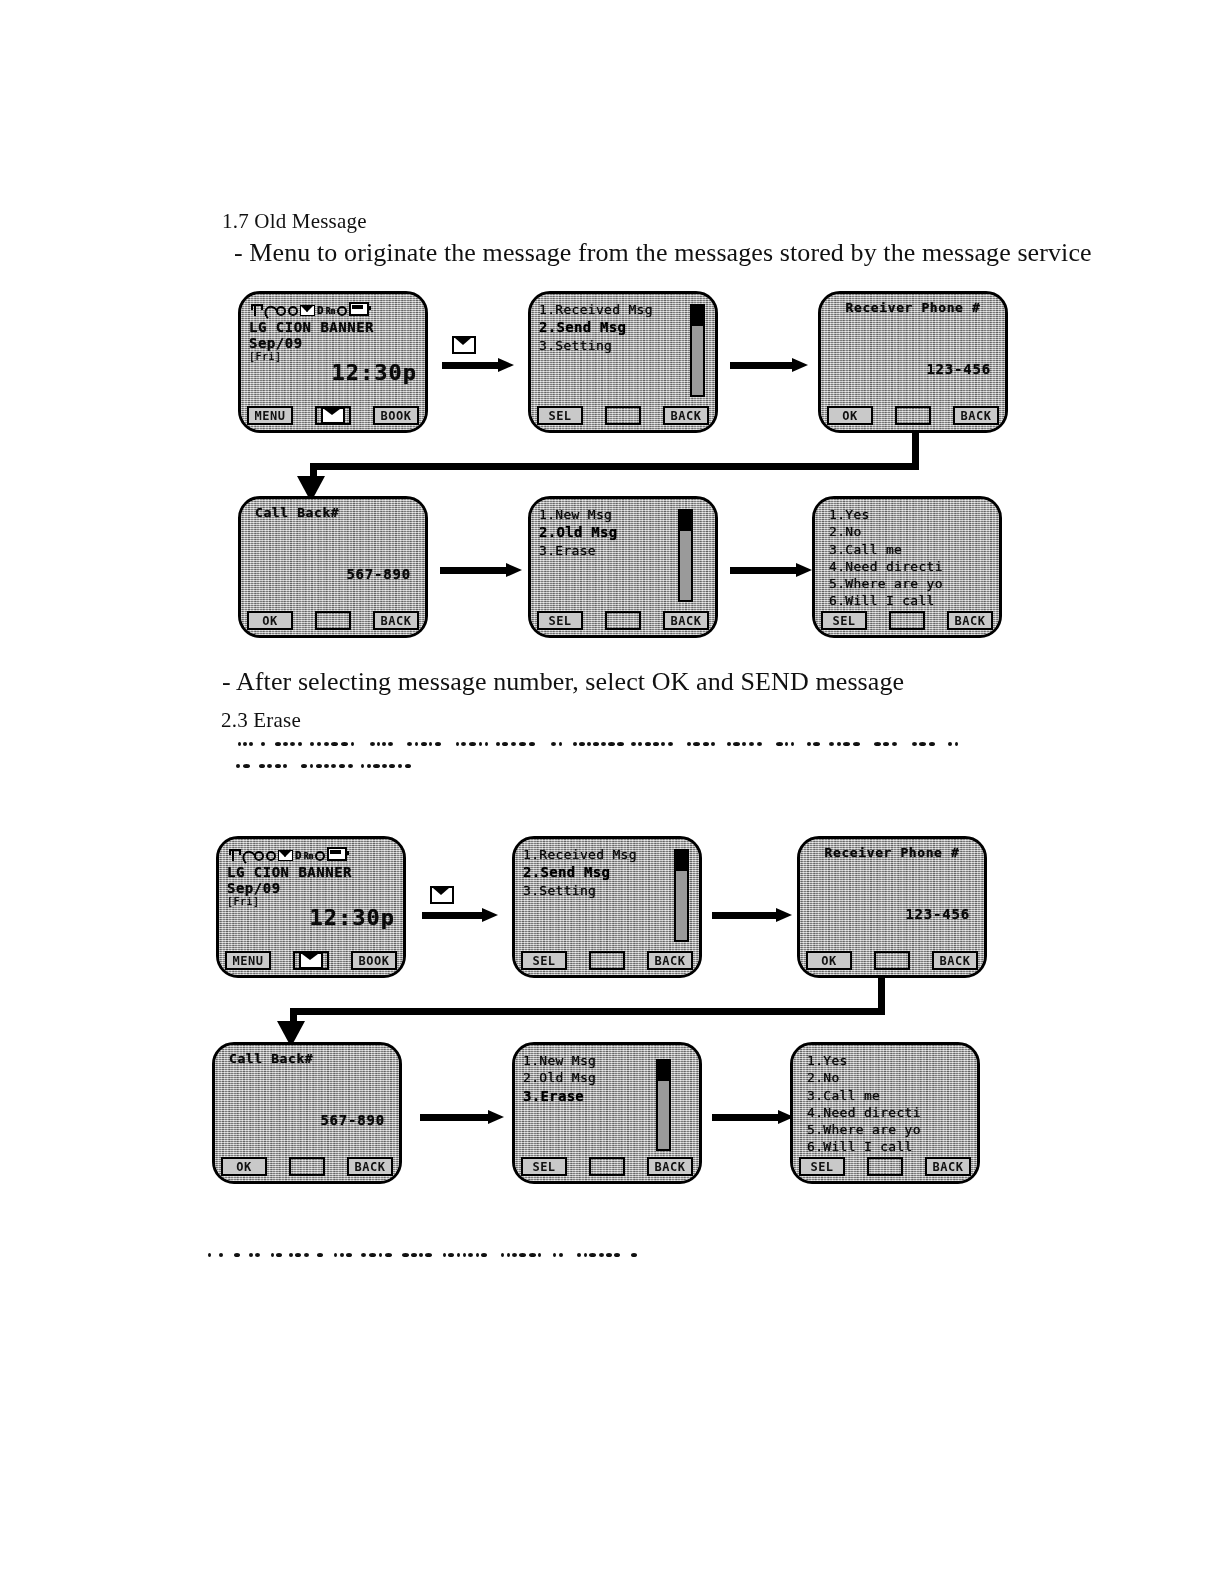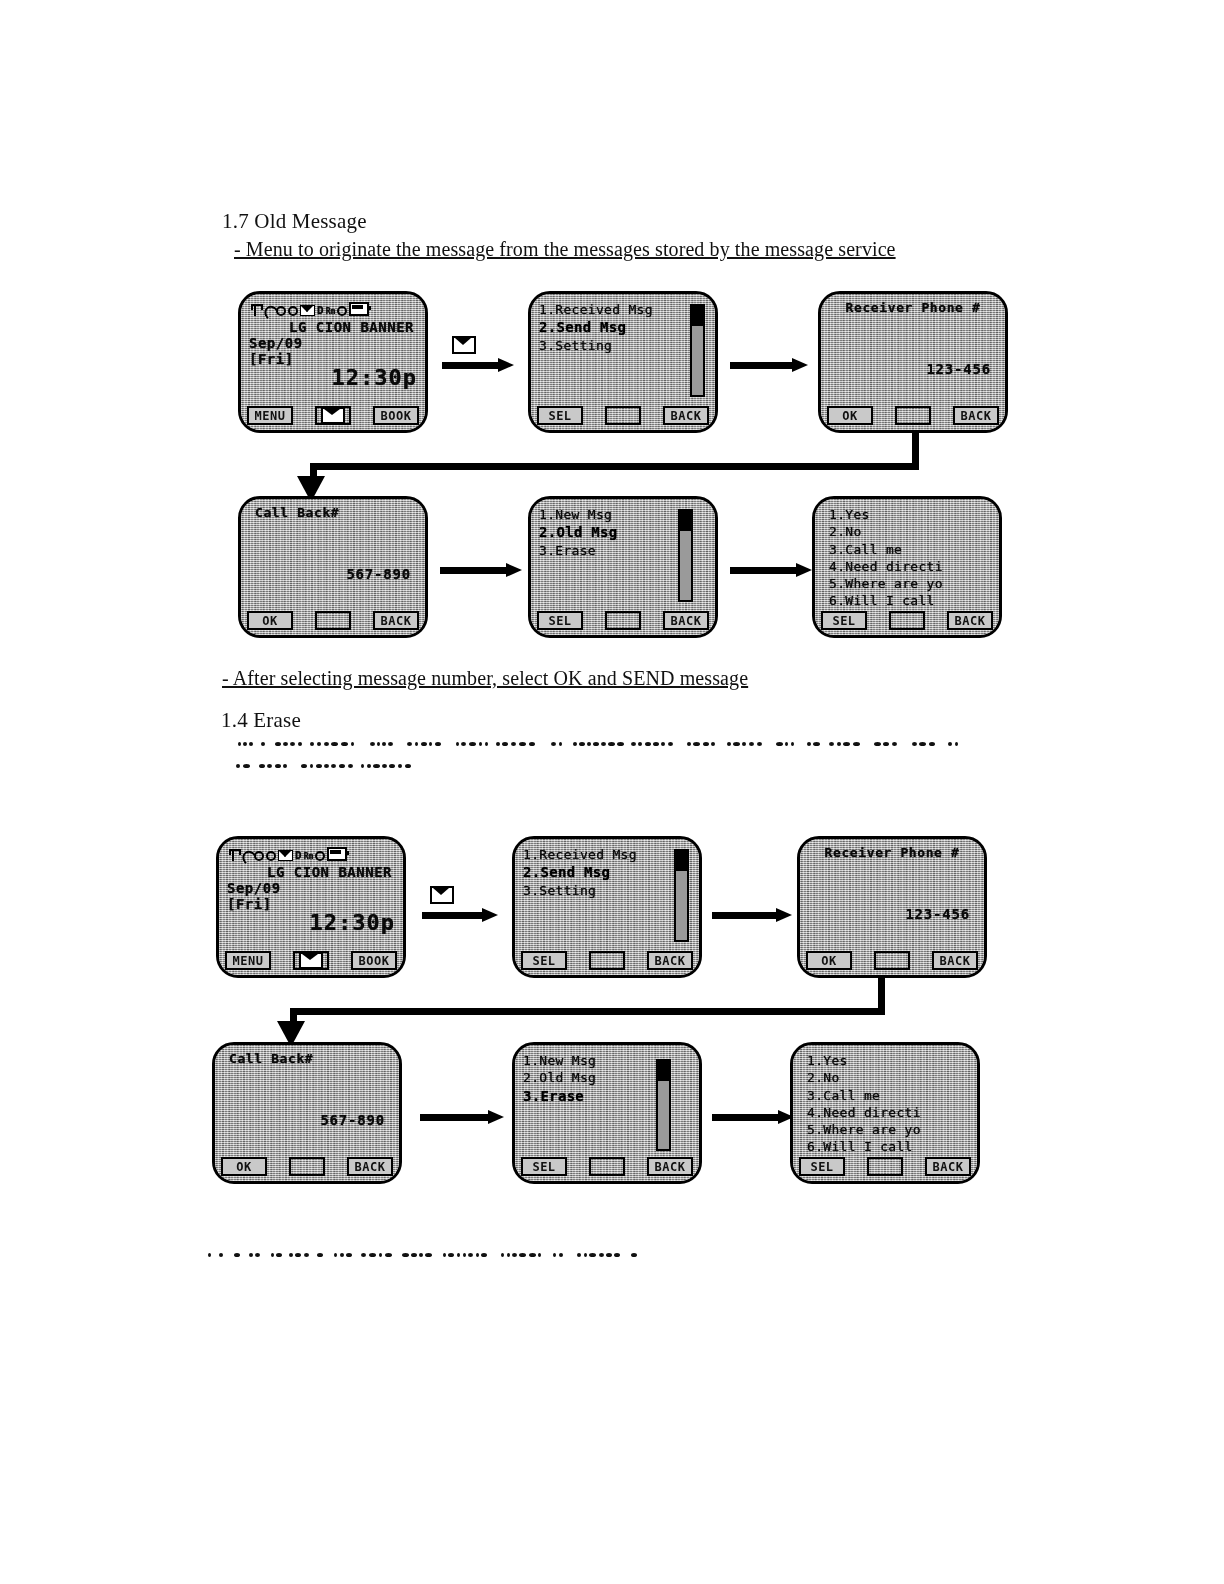--- a/index.html
+++ b/index.html
@@ -4,21 +4,21 @@
 <style>
   html,body{margin:0;padding:0;background:#ffffff;}
   body{
     width:1224px;height:1584px;position:relative;overflow:hidden;
     font-family:"Liberation Serif", serif;color:#111;
   }
 
   
   .doc-text{position:absolute;white-space:nowrap;}
   .h-head{font-size:21px;letter-spacing:.2px;}
-  .h-sub{font-size:20px;letter-spacing:.1px;text-decoration:underline;}
+  .h-sub{font-size:26px;letter-spacing:.1px;}
 
   
   .smudge{position:absolute;height:14px;}
   .smudge i{
     position:absolute;display:block;background:#111;border-radius:50%;
     top:4px;
   }
 
   
   .phone{
@@ -69,23 +69,23 @@
   .env-ic:after{content:"";position:absolute;left:0;top:0;width:12px;height:5px;
     border-bottom:1.5px solid #000;transform:skewX(0);clip-path:polygon(0 0,50% 100%,100% 0);background:#000;}
   .dchar{font-family:"DejaVu Sans Mono",monospace;font-size:11px;font-weight:bold;line-height:1;}
   .rmchar{font-family:"DejaVu Sans Mono",monospace;font-size:8px;font-weight:bold;line-height:1;}
   .batt{width:16px;height:10px;border:2px solid #000;position:relative;background:#fff;}
   .batt:after{content:"";position:absolute;right:-4px;top:2px;width:2px;height:4px;background:#000;}
   .batt i{position:absolute;left:1px;top:1px;width:11px;height:4px;background:#000;display:block;
           font-style:normal;}
 
   
-  .row-banner{font-size:14px;font-weight:bold;letter-spacing:.5px;margin-top:2px;margin-left:40px;}
+  .row-banner{font-size:14px;font-weight:bold;letter-spacing:.5px;margin-top:2px;}
   .row-date{font-size:14px;font-weight:bold;letter-spacing:.5px;}
-  .row-day{font-size:14px;font-weight:bold;letter-spacing:.5px;}
+  .row-day{font-size:10px;font-weight:normal;letter-spacing:.5px;}
   .row-time{font-size:22px;font-weight:bold;letter-spacing:1px;text-align:right;margin-top:-2px;}
 
   
   .menulist{margin-top:1px;}
   .menulist .li{font-size:13px;letter-spacing:.3px;line-height:1.33;white-space:nowrap;}
   .menulist .li.sel{font-weight:bold;font-size:14px;color:#000;}
 
   .scrollbar{
     position:absolute;right:10px;top:10px;width:15px;height:93px;
     border:2px solid #000;background:#9a9a9a;box-sizing:border-box;
@@ -268,21 +268,21 @@
     </div>
   </div>
   <div class="softkeys">
     <div class="sk">SEL</div>
     <div class="sk mid"></div>
     <div class="sk">BACK</div>
   </div>
 </div>
 
 <div class="doc-text h-sub" style="left:222px;top:667px;">- After selecting message number, select OK and SEND message</div>
-<div class="doc-text h-head" style="left:221px;top:708px;">1.4 Erase</div>
+<div class="doc-text h-head" style="left:221px;top:708px;">2.3 Erase</div>
 
 <div class="smudge" id="smudge-a" style="left:238px;top:738px;width:720px;">
     <i style="left: 0px; width: 3px; height: 4px;"></i>
     <i style="left: 5px; width: 4px; height: 4px;"></i>
     <i style="left: 11px; width: 4px; height: 4px;"></i>
     <i style="left: 23px; width: 4px; height: 4px;"></i>
     <i style="left: 37px; width: 6px; height: 4px;"></i>
     <i style="left: 45px; width: 5px; height: 4px;"></i>
     <i style="left: 52px; width: 5px; height: 4px;"></i>
     <i style="left: 60px; width: 4px; height: 4px;"></i>

